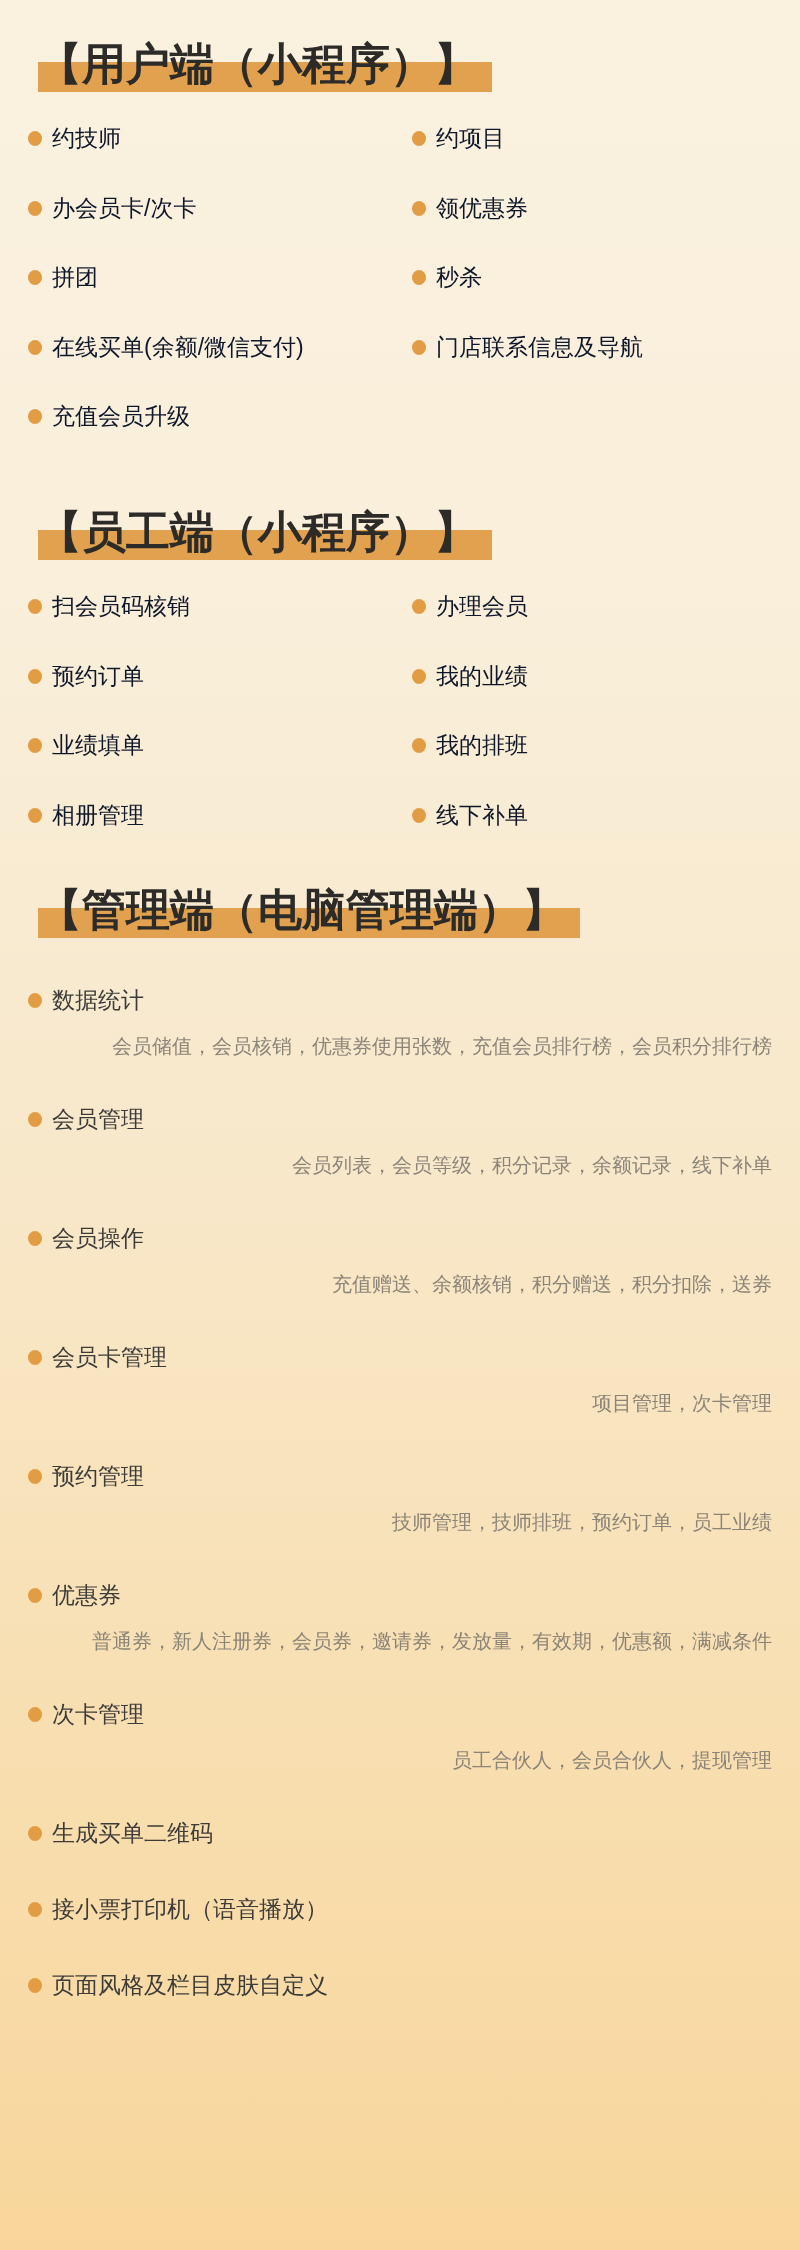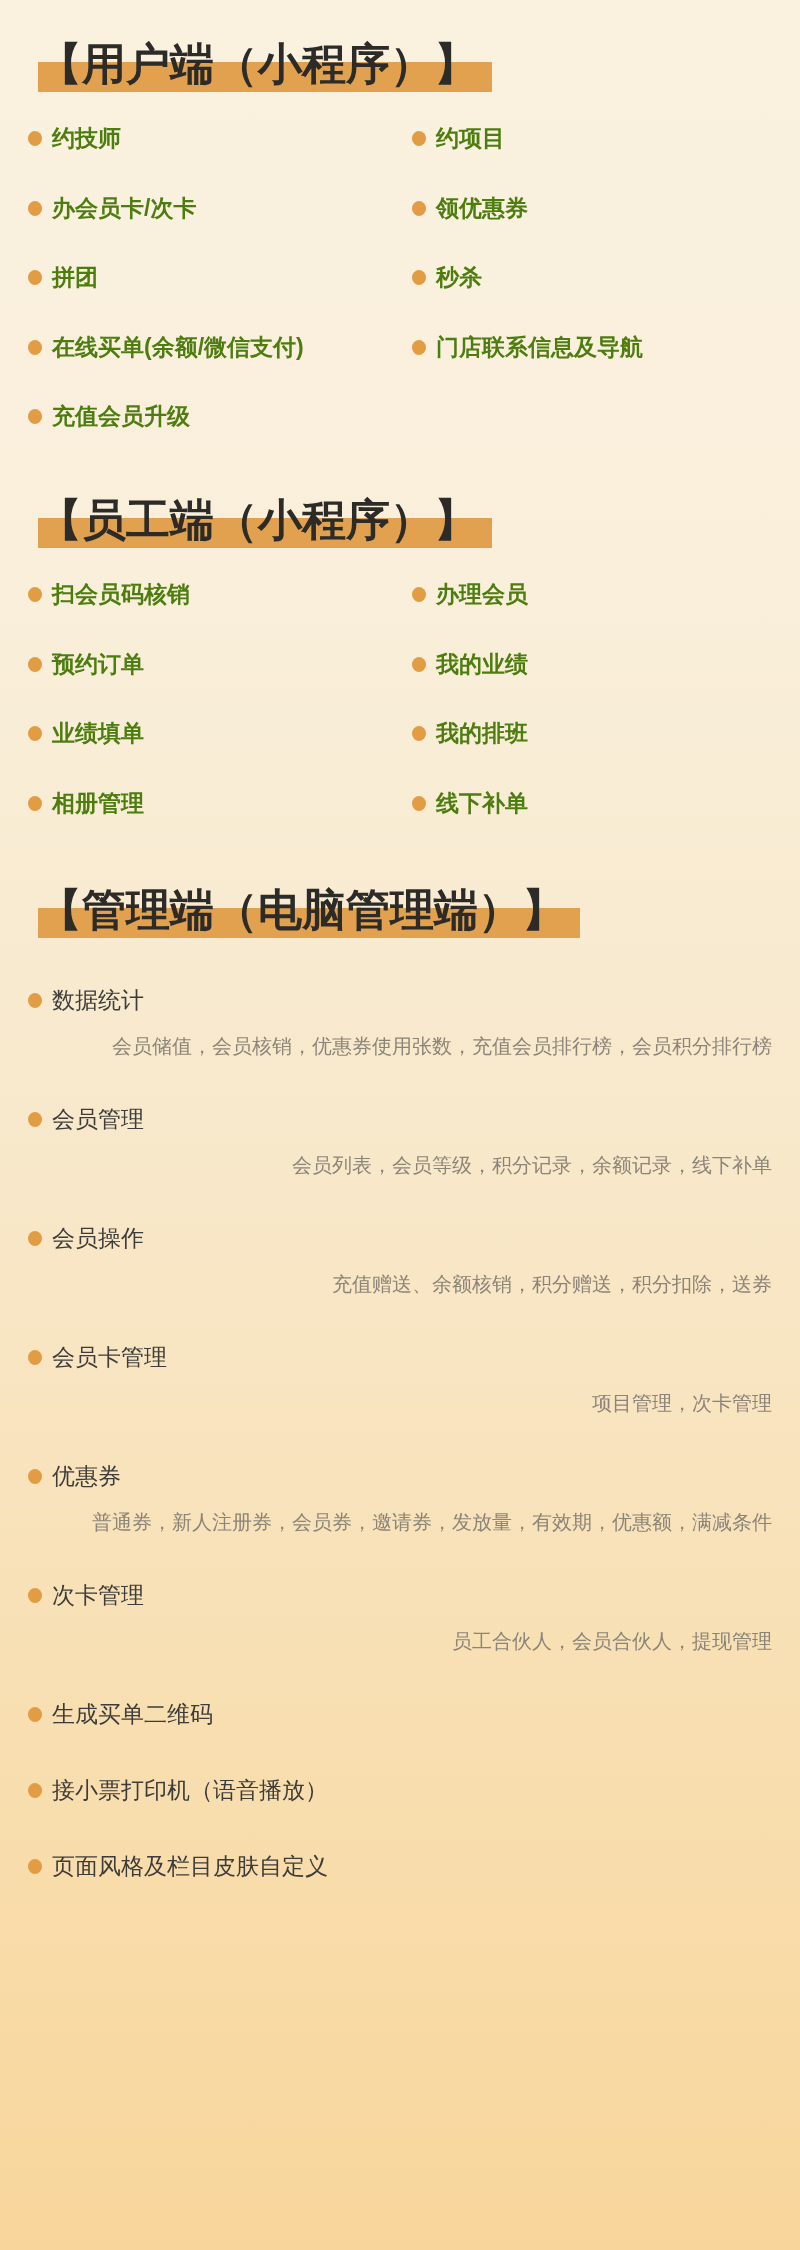--- a/index.html
+++ b/index.html
@@ -3,34 +3,34 @@
 <meta charset="utf-8">
 <style>
   html,body{margin:0;padding:0;}
   body{
     width:800px;height:2250px;position:relative;overflow:hidden;
     font-family:"Liberation Sans",sans-serif;
     background:linear-gradient(180deg,#FAF1DF 0%,#F9EFDB 25%,#F8E8CA 52%,#F8DFB2 76%,#F8D69B 100%);
   }
   .sec{position:absolute;left:28px;right:28px;}
   #sec1{top:40px;}
-  #sec2{top:496px;}
+  #sec2{top:508px;}
   #sec3{top:886px;}
 
   .sec-title{display:inline-block;position:relative;margin-left:10px;
     font-size:44px;font-weight:700;line-height:48px;color:#2C2B28;}
   .sec-title .bar{position:absolute;left:0;right:-14px;bottom:-4px;height:30px;
     background:#E1A14E;z-index:0;}
   .sec-title .txt{position:relative;z-index:1;}
 
   .grid{display:grid;grid-template-columns:384px auto;margin-top:16px;}
   .item{display:flex;align-items:center;height:69.5px;}
   .dot{width:14px;height:15px;border-radius:50%;background:#E29D44;
     margin-right:10px;flex:0 0 auto;}
-  .item .label{font-size:23px;font-weight:700;color:#4d7c0f;}
+  .item .label{font-size:23px;font-weight:400;color:#0f172a;}
 
   .features{margin-top:43px;text-align:right;}
   .feature{margin-bottom:30px;}
   .f-head{display:flex;align-items:center;height:46px;}
   .f-head .label{font-size:23px;font-weight:500;color:#3D3C39;}
   .feature.bold .f-head .label{font-weight:400;}
   .f-desc{margin:3px 0 0 12px;font-size:20px;line-height:40px;color:#8B8478;}
 </style>
 </head>
 <body>
@@ -152,20 +152,27 @@
     <div class="feature">
       <div class="f-head">
           <span class="dot"></span>
           <span class="label">会员卡管理</span>
         </div>
       <p class="f-desc">项目管理，次卡管理</p>
     </div>
     <div class="feature">
       <div class="f-head">
           <span class="dot"></span>
+          <span class="label">预约管理</span>
+        </div>
+      <p class="f-desc">技师管理，技师排班，预约订单，员工业绩</p>
+    </div>
+    <div class="feature">
+      <div class="f-head">
+          <span class="dot"></span>
           <span class="label">优惠券</span>
         </div>
       <p class="f-desc">普通券，新人注册券，会员券，邀请券，发放量，有效期，优惠额，满减条件</p>
     </div>
     <div class="feature">
       <div class="f-head">
           <span class="dot"></span>
           <span class="label">次卡管理</span>
         </div>
       <p class="f-desc">员工合伙人，会员合伙人，提现管理</p>

